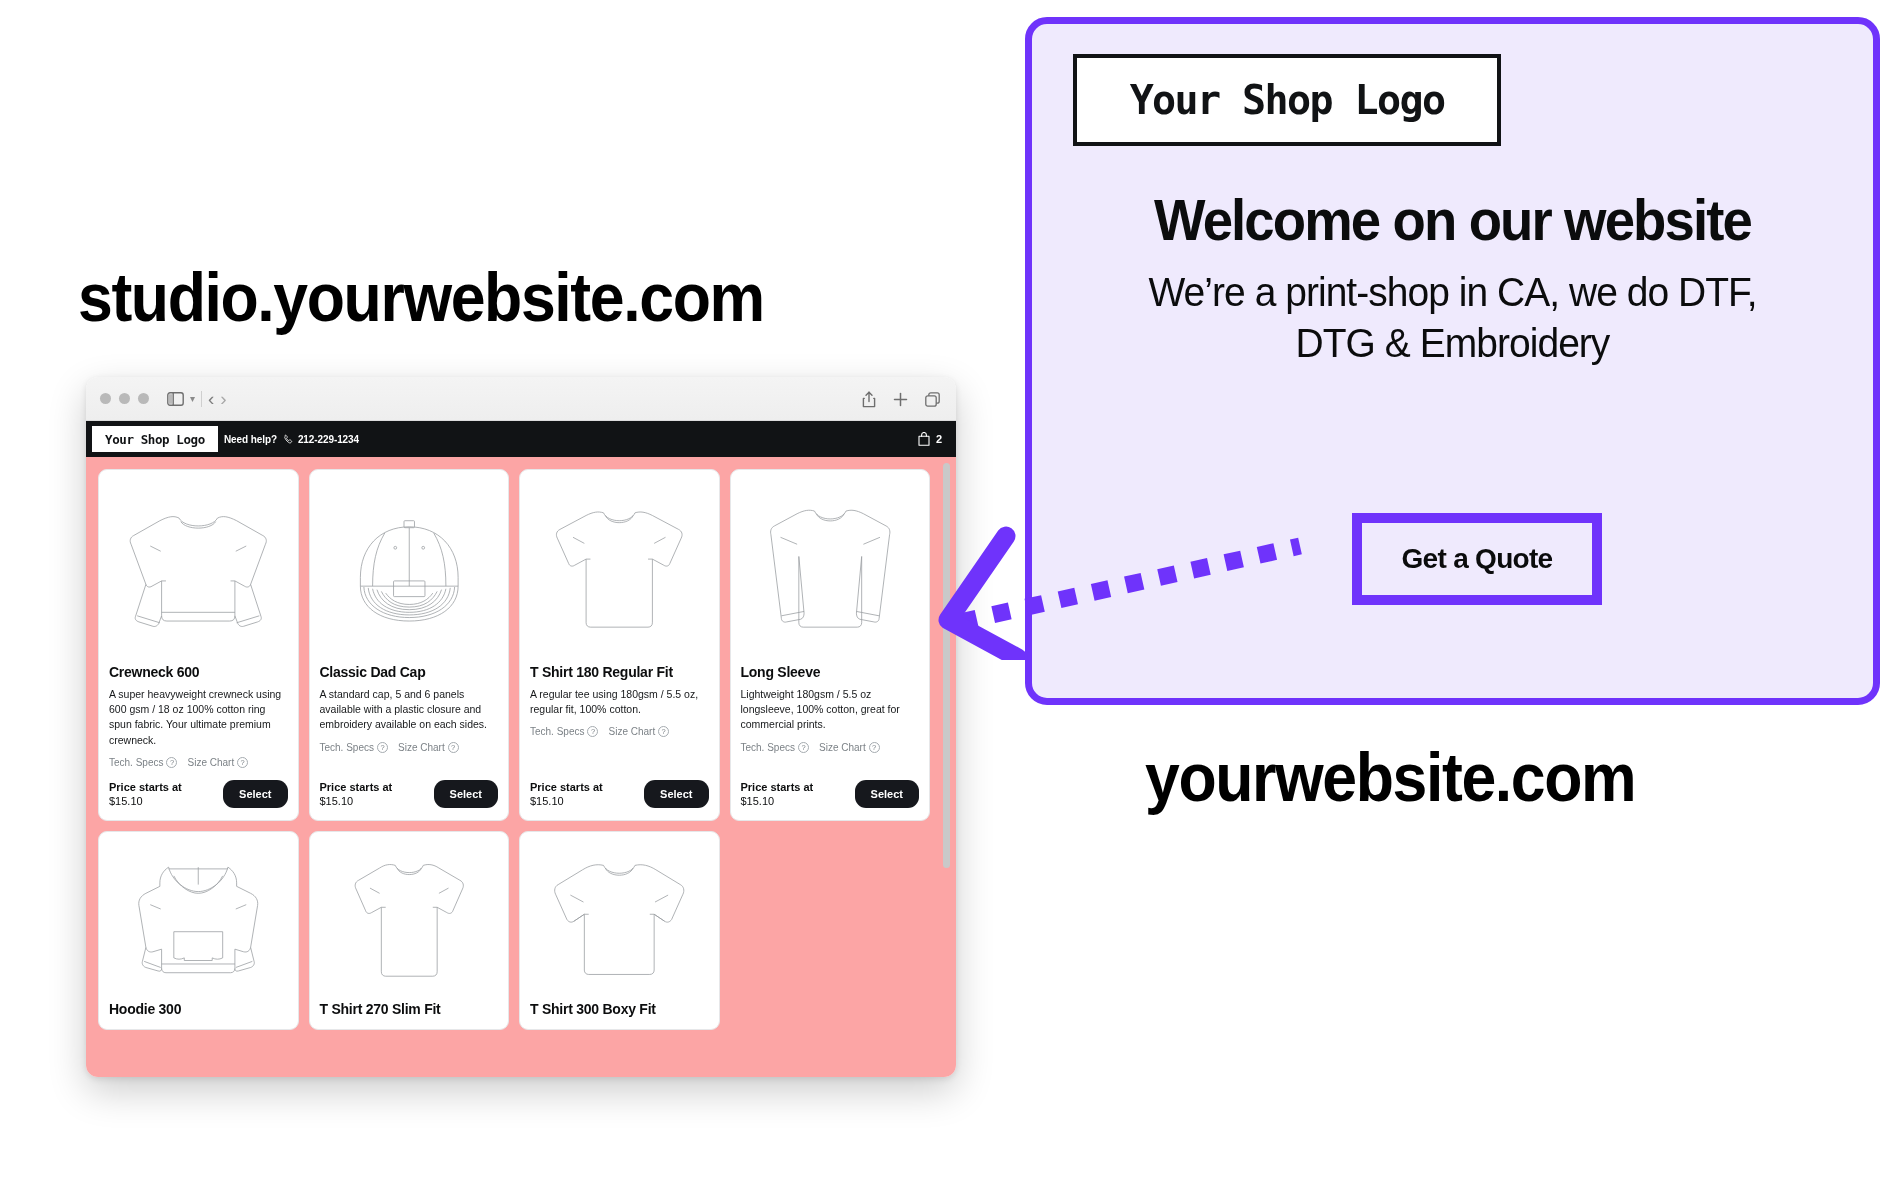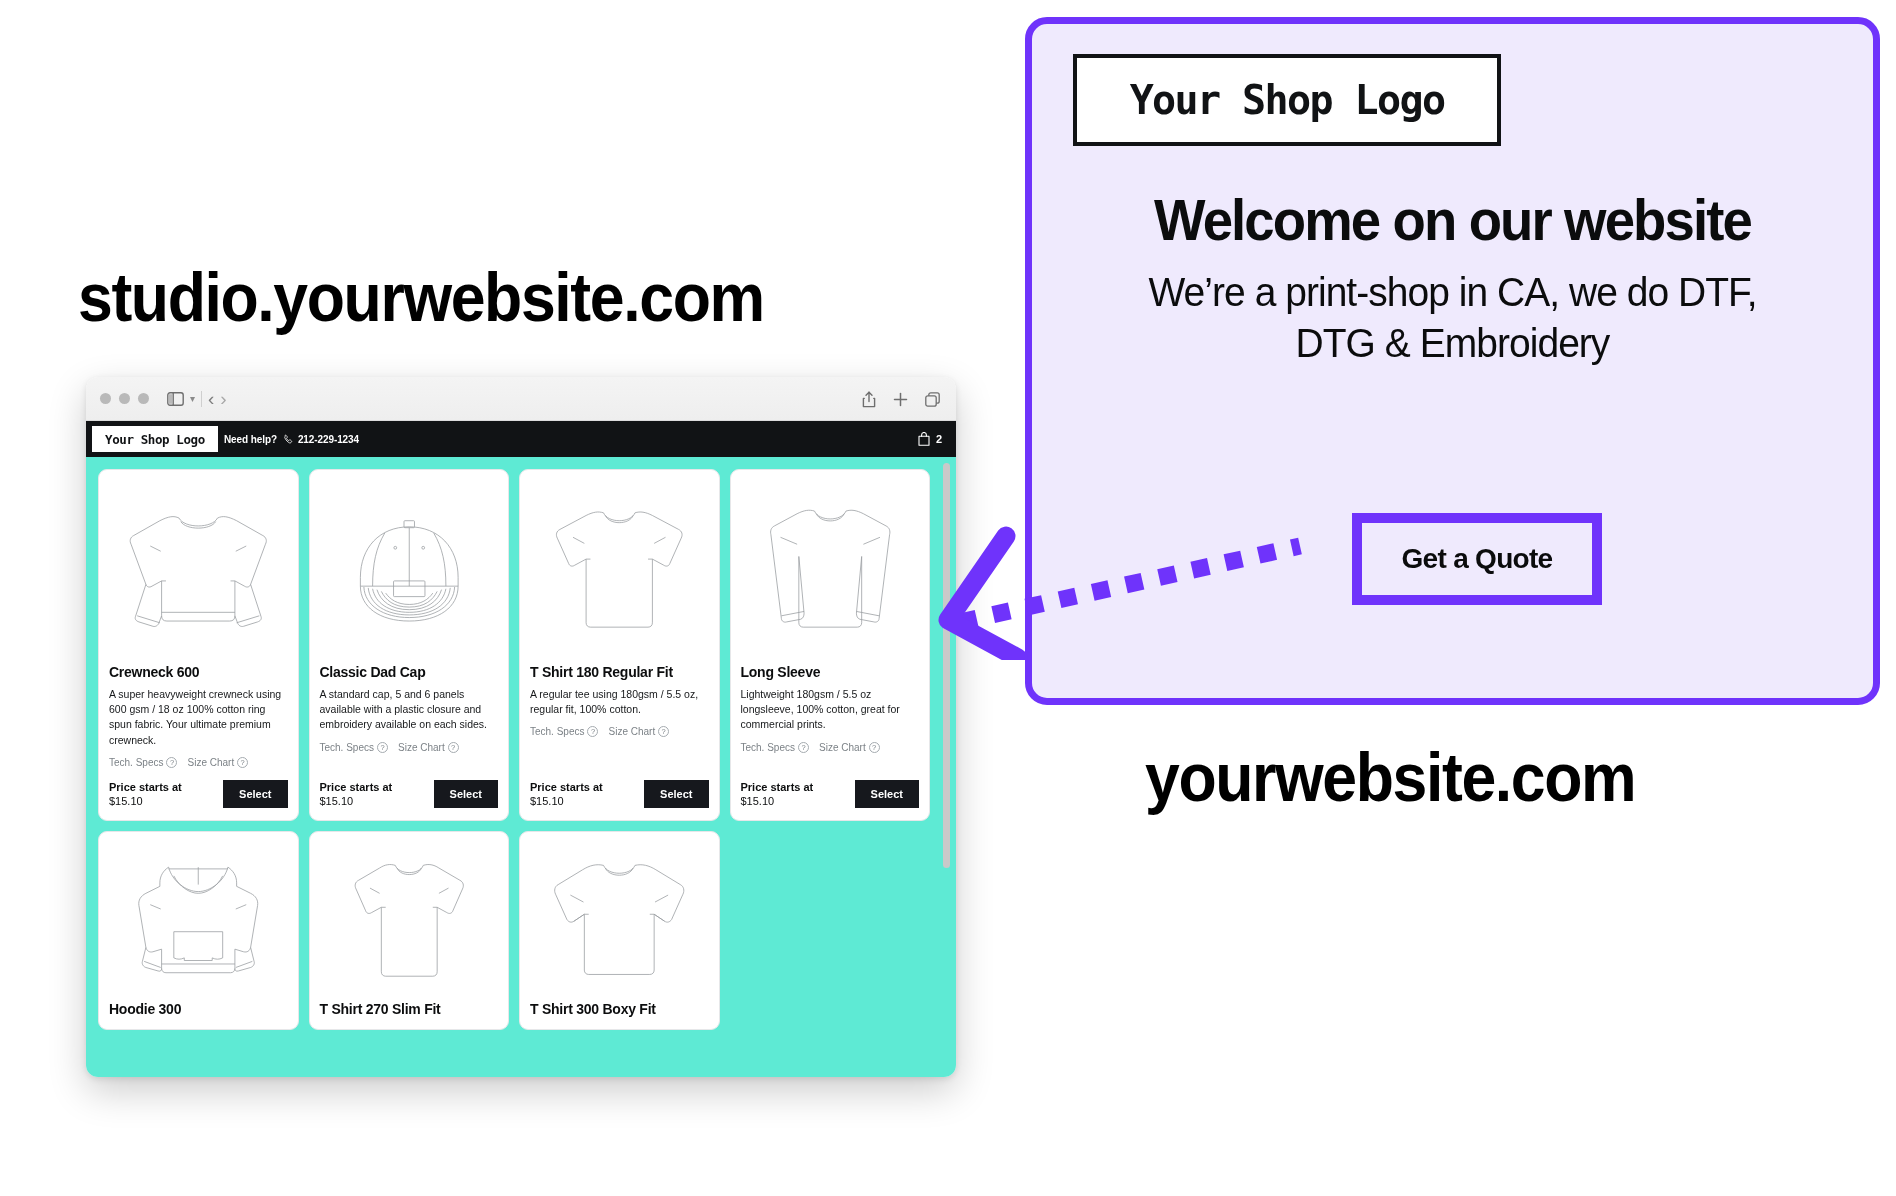--- a/index.html
+++ b/index.html
@@ -78,21 +78,21 @@
   #cart-wrap {
     position:absolute; right:14px; top:0; height:36px;
     display:flex; align-items:center; gap:6px;
     color:#fff; font-size:11px; font-weight:600;
   }
 
   
   #site-body {
     position: relative;
     height: 708px;
-    background: #5eead4;
+    background: #fca5a5;
     overflow: hidden;
   }
   #grid {
     display: grid;
     grid-template-columns: repeat(4, 1fr);
     gap: 10px;
     padding: 12px 26px 0 12px;
   }
   .card {
     border: 1px solid #e6e7e9;
@@ -133,21 +133,21 @@
   .price-row {
     margin-top: auto;
     padding-top: 12px;
     display: flex; align-items: center; justify-content: space-between;
   }
   .price-label { font-size: 11px; font-weight: 700; color: #0c0d0e; line-height: 1.35; }
   .price-val { font-size: 11px; font-weight: 400; color: #0c0d0e; }
   .select-btn {
     background: #16181d; color: #fff;
     font-size: 11px; font-weight: 600;
-    border: none; border-radius: 0;
+    border: none; border-radius: 11px;
     padding: 8px 16px;
     cursor: pointer;
     text-align: right;
   }
   .card-row2 { min-height: 0; }
   .card-row2 .thumb { height: 155px; }
 
   
   #page-scroll {
     position: absolute; right: 6px; top: 6px;

